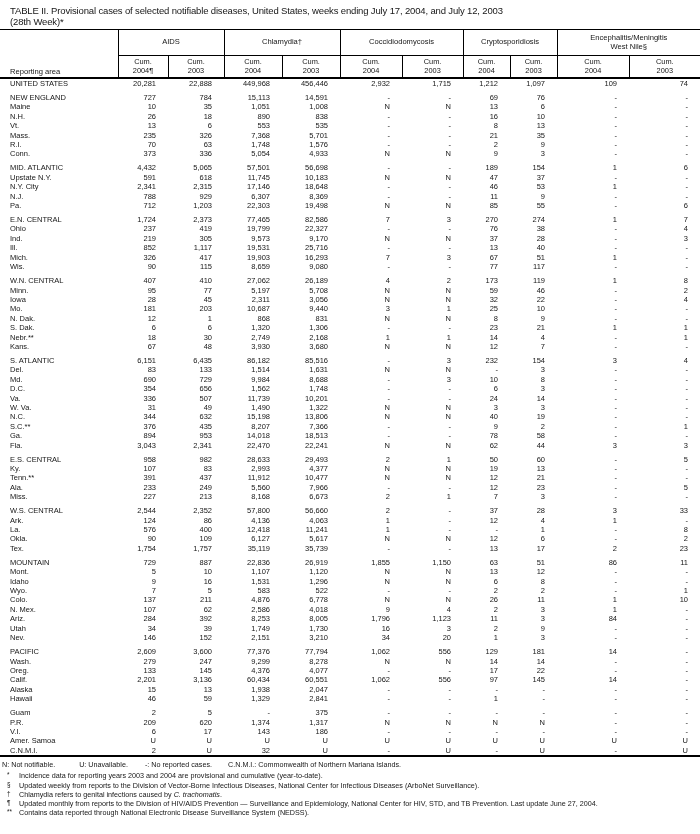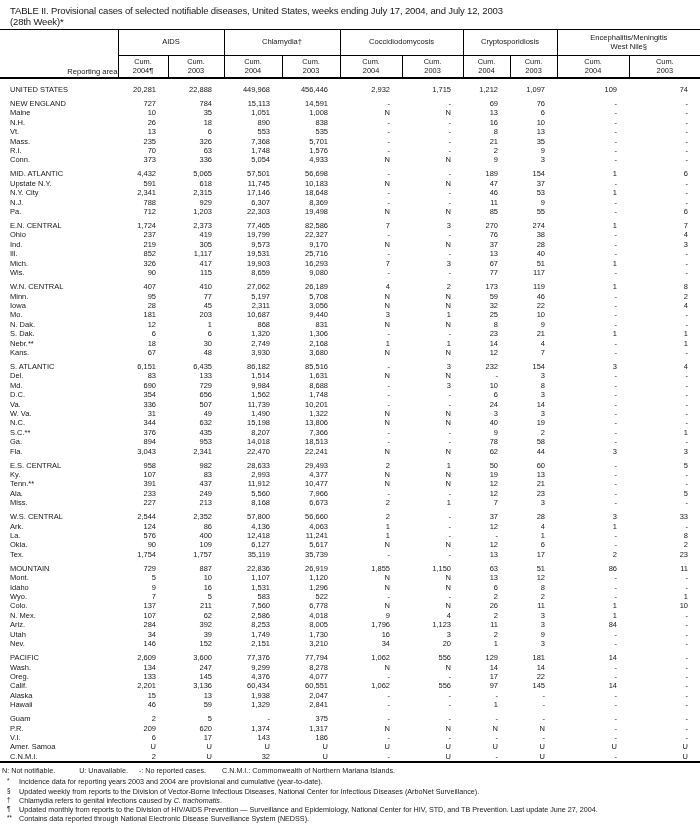--- a/index.html
+++ b/index.html
@@ -6,31 +6,31 @@
   body{width:700px;height:834px;font-family:"Liberation Sans",sans-serif;color:#161616;-webkit-font-smoothing:none;}
   .page{position:relative;width:700px;height:834px;overflow:hidden;}
   .title{margin:5px 6px 0 10px;font-size:9.5px;line-height:11px;letter-spacing:-0.15px;}
   table.maintable{border-collapse:collapse;table-layout:fixed;width:700px;margin-top:2px;
     border-top:1.5px solid #000;border-bottom:2.5px solid #000;}
   thead th{font-weight:normal;}
   th.group{border-left:1px solid #000;border-bottom:1px solid #000;text-align:center;vertical-align:middle;
     font-size:7.6px;line-height:8.8px;height:25px;white-space:pre-line;padding:0 11px;}
   th.sub{border-left:1px solid #000;border-bottom:2px solid #000;text-align:center;vertical-align:middle;
     font-size:7.4px;line-height:8.6px;height:21px;white-space:pre-line;padding:0;}
-  td.label-cell{vertical-align:bottom;text-align:right;font-size:7.6px;padding:0 0 1px 10px;
+  td.label-cell{vertical-align:bottom;text-align:left;font-size:7.6px;padding:0 0 1px 10px;
     border-bottom:2px solid #000;}
   tbody td{font-size:7.5px;line-height:9.4px;height:9.4px;padding:0;white-space:nowrap;overflow:hidden;}
   td.area{padding-left:10px;text-align:left;}
   td.num{text-align:right;padding-right:12px;font-variant-numeric:tabular-nums;}
-  tr.first-row td{padding-top:6px;}
+  tr.first-row td{padding-top:0;}
   tr.gap td{height:4.6px;line-height:4.6px;font-size:1px;padding:0;}
   .legend{margin:4px 0 2px 2px;font-size:7.2px;line-height:8.6px;}
   .legend span{margin-right:0;}
   .legend .li0{margin-right:24px;}
-  .legend .li1{margin-right:11px;text-align:right;}
+  .legend .li1{margin-right:17px;text-align:right;}
   .legend .li2{margin-right:16px;}
   .fns{margin-left:7px;margin-right:4px;}
   .fn{position:relative;padding-left:12px;font-size:7.2px;line-height:8.7px;}
   .fn .sym{position:absolute;left:0;top:-1px;font-size:6.3px;}
   .fn .it{font-style:italic;}
   .fn.sp{margin-top:2px;}
 </style>
 </head>
 <body>
 
@@ -773,21 +773,21 @@
           <td class="num c5">-</td>
           <td class="num c6">2</td>
           <td class="num c7">2</td>
           <td class="num c8">-</td>
           <td class="num c9">1</td>
         </tr>
         <tr>
           <td class="area state">Colo.</td>
           <td class="num c0">137</td>
           <td class="num c1">211</td>
-          <td class="num c2">7,560</td>
+          <td class="num c2">4,876</td>
           <td class="num c3">6,778</td>
           <td class="num c4">N</td>
           <td class="num c5">N</td>
           <td class="num c6">26</td>
           <td class="num c7">11</td>
           <td class="num c8">1</td>
           <td class="num c9">10</td>
         </tr>
         <tr>
           <td class="area state">N. Mex.</td>
@@ -852,21 +852,21 @@
           <td class="num c3">77,794</td>
           <td class="num c4">1,062</td>
           <td class="num c5">556</td>
           <td class="num c6">129</td>
           <td class="num c7">181</td>
           <td class="num c8">14</td>
           <td class="num c9">-</td>
         </tr>
         <tr>
           <td class="area state">Wash.</td>
-          <td class="num c0">134</td>
+          <td class="num c0">279</td>
           <td class="num c1">247</td>
           <td class="num c2">9,299</td>
           <td class="num c3">8,278</td>
           <td class="num c4">N</td>
           <td class="num c5">N</td>
           <td class="num c6">14</td>
           <td class="num c7">14</td>
           <td class="num c8">-</td>
           <td class="num c9">-</td>
         </tr>

